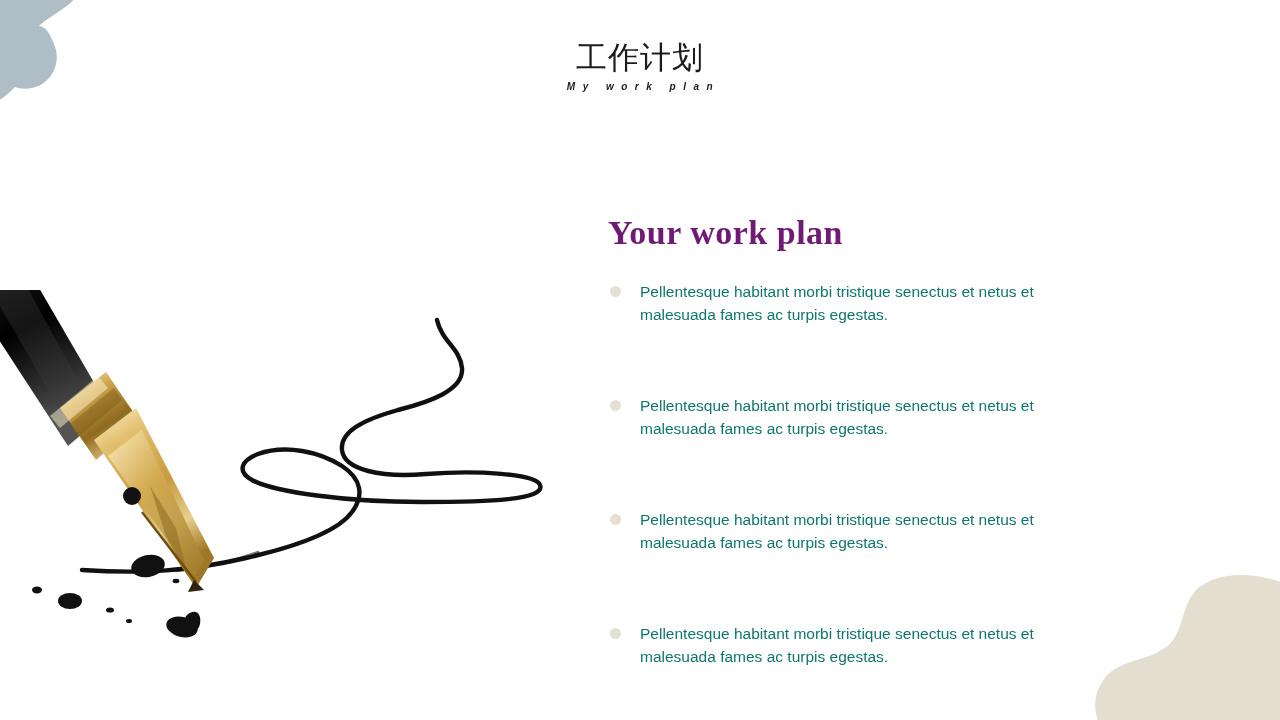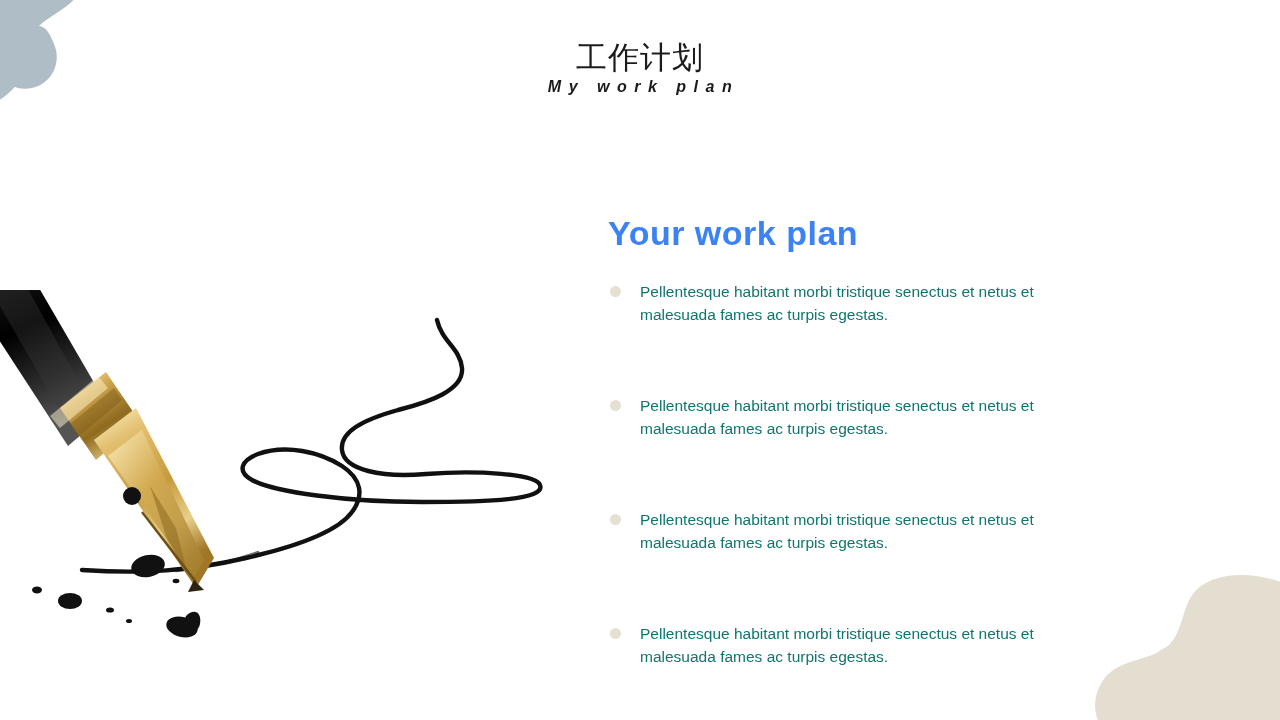--- a/index.html
+++ b/index.html
@@ -51,21 +51,21 @@
   .header-title-cn {
     font-family: "DejaVu Sans", sans-serif;
     font-size: 31px;
     line-height: 38px;
     color: #1b1b1b;
     letter-spacing: 1px;
     font-weight: 400;
   }
   .header-title-en {
     font-family: "Liberation Sans", sans-serif;
-    font-size: 16px;
+    font-size: 10px;
     line-height: 18px;
     color: #1b1b1b;
     font-weight: bold;
     font-style: italic;
     letter-spacing: 7.5px;
     margin-top: 2px;
     padding-left: 7px;
   }
 
   
@@ -79,24 +79,24 @@
   }
 
   
   .content {
     position: absolute;
     left: 608px;
     top: 212px;
     width: 500px;
   }
   .content-heading {
-    font-family: Liberation Sans, sans-serif;
+    font-family: Liberation Serif, serif;
     font-size: 34px;
     font-weight: bold;
-    color: #3b82f6;
+    color: #701a75;
     letter-spacing: 0.5px;
     margin: 0 0 26px 0;
     line-height: 42px;
   }
   .bullet-list {
     margin: 0;
     padding: 0;
     list-style: none;
   }
   .bullet-item {

